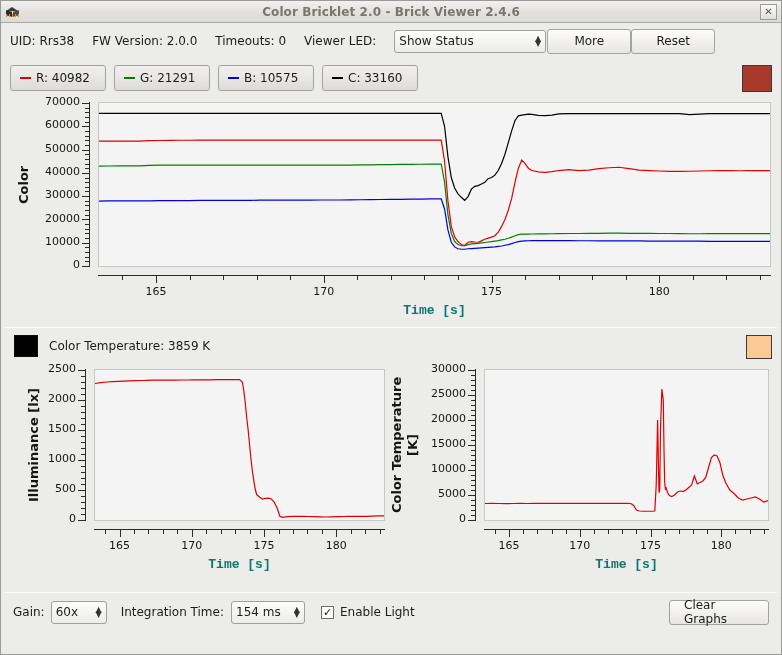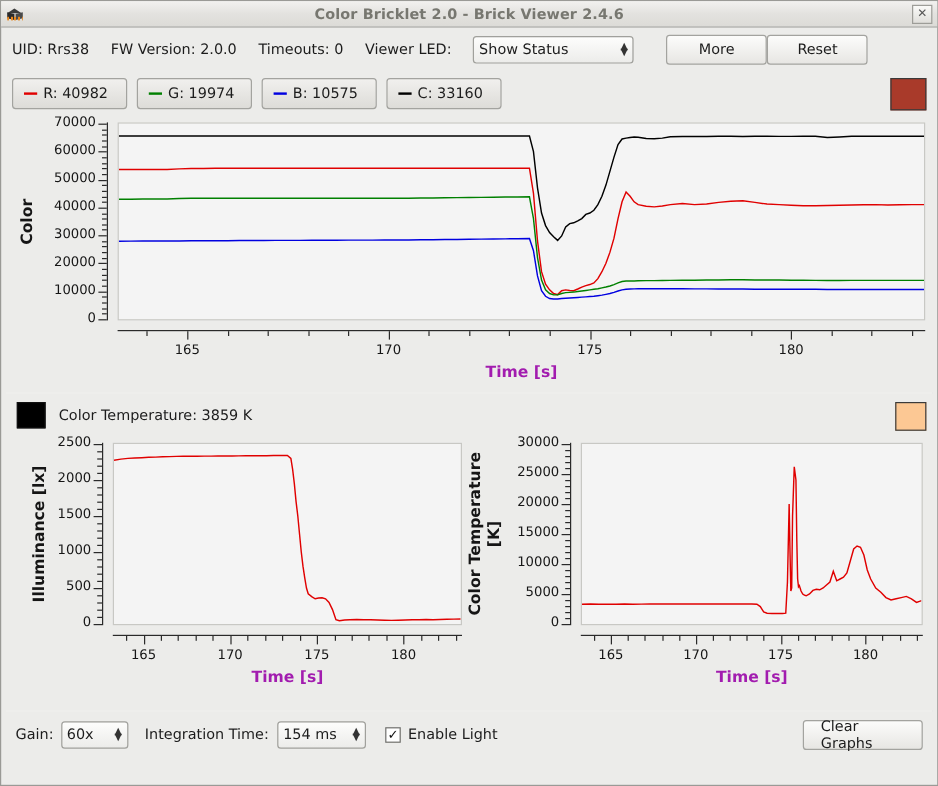--- a/index.html
+++ b/index.html
@@ -85,21 +85,21 @@
     font-size: 12px;
     height: 23px;
     border: 1px solid #a0a09c;
     border-radius: 3px;
     background: linear-gradient(to bottom,#fdfdfc,#ececea);
     padding: 0 4px;
     display: inline-flex; align-items: center;
     color: #1c1c1c;
   }
   #status-led-combo {
-    width: 134px; justify-content: space-between; margin-right: 27px;
+    width: 152px; justify-content: space-between; margin-right: 1px;
   }
   .spin-arrows {
     display: inline-flex; flex-direction: column; align-items: center;
     line-height: 5px; font-size: 8px; color: #333; margin-left: 6px;
   }
   .btn {
     font-family: "DejaVu Sans", "Liberation Sans", sans-serif;
     font-size: 12px; height: 25px;
     border: 1px solid #a3a39f; border-radius: 3px;
     background: linear-gradient(to bottom,#fcfcfb,#e7e6e3);
@@ -138,21 +138,21 @@
     padding-left: 0;
   }
   .axis-title-y {
     position: absolute;
     font-size: 13px; font-weight: bold; color: #151515;
     writing-mode: vertical-rl; transform: rotate(180deg);
     text-align: center;
   }
   .axis-title-x {
     position: absolute; text-align: center;
-    font-size: 13px; font-weight: bold; color: #a21caf;
+    font-size: 13px; font-weight: bold; color: #0f766e; font-family: Liberation Mono, monospace;
   }
   .tick-label {
     position: absolute; font-size: 11px; color: #151515;
     white-space: nowrap;
   }
   .plot-area {
     position: absolute;
     background: #f4f4f4;
     border: 1px solid #c8c8c4;
     overflow: hidden;
@@ -240,21 +240,21 @@
     <span class="btn" id="reset-btn">Reset</span>
   </div>
 
   <div id="legend-row">
     <span class="legend-btn">
       <span class="legend-swatch" style="background:#e00000"></span>
       <span>R: 40982</span>
     </span>
     <span class="legend-btn">
       <span class="legend-swatch" style="background:#008000"></span>
-      <span>G: 19974</span>
+      <span>G: 21291</span>
     </span>
     <span class="legend-btn">
       <span class="legend-swatch" style="background:#0000e0"></span>
       <span>B: 10575</span>
     </span>
     <span class="legend-btn">
       <span class="legend-swatch" style="background:#000000"></span>
       <span>C: 33160</span>
     </span>
     <span id="color-swatch" style="background: rgb(169, 58, 42);"></span>

